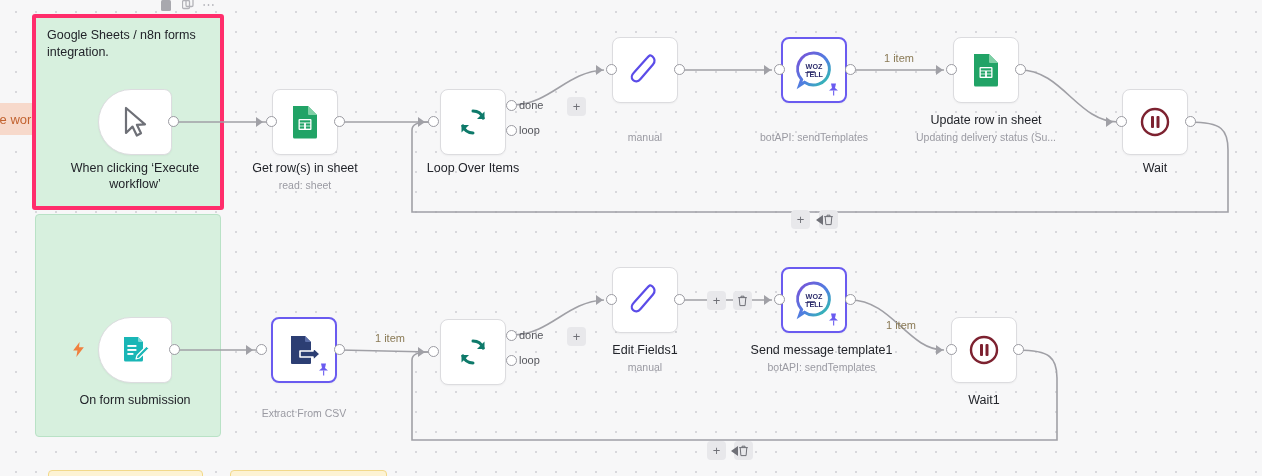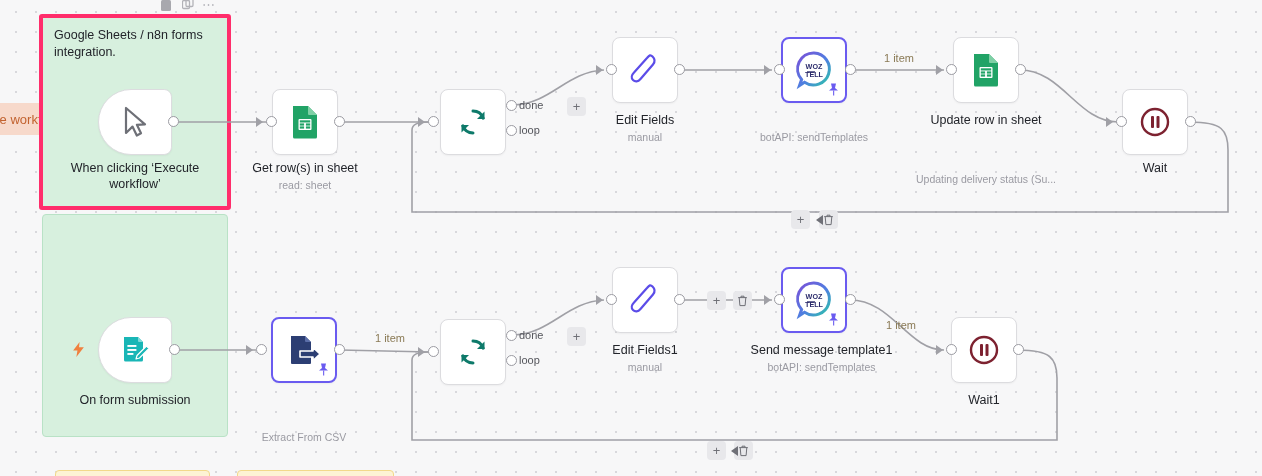--- a/index.html
+++ b/index.html
@@ -13,21 +13,21 @@
   #canvas{
     position:absolute; inset:0;
     background-color:#f7f7f8;
     background-image:radial-gradient(circle, #d8d8dc 1.1px, transparent 1.2px);
     background-size:20px 20px;
     background-position:6px 2px;
   }
   .layer{ position:absolute; inset:0; }
   #edge-layer{ z-index:2; pointer-events:none; }
   #node-layer{ z-index:4; }
-  #sticky-layer{ z-index:1;margin-left:7px; }
+  #sticky-layer{ z-index:1; }
   #chip-layer{ z-index:5; }
 
   
   .sticky{
     position:absolute;
     background:#d7f0de;
     border:1px solid #b9e2c6;
     border-radius:4px;
   }
   .sticky.selected{
@@ -253,31 +253,31 @@
   <div class="node" style="left:440px; top:89px;">
     <span>
       <svg width="30" height="30" viewBox="0 0 30 30">
         <path d="M15 4 A11 11 0 0 1 25.2 11.2" fill="none" stroke="#0e7a6a" stroke-width="3" stroke-linecap="round"></path>
         <path d="M15 26 A11 11 0 0 1 4.8 18.8" fill="none" stroke="#0e7a6a" stroke-width="3" stroke-linecap="round"></path>
         <path d="M26.5 4.5 L26.5 12 L19 12 Z" fill="#0e7a6a"></path>
         <path d="M3.5 25.5 L3.5 18 L11 18 Z" fill="#0e7a6a"></path>
       </svg>
     </span>
   </div>
+  <div class="node-label" style="left:393px; top:161px; width:160px;">Loop Over Items</div>
   <div class="port-label" style="left:519px; top:99px;">done</div>
   <div class="port-label" style="left:519px; top:124px;">loop</div>
 
   <div class="node" style="left:612px; top:37px;">
     <span>
       <svg width="32" height="34" viewBox="0 0 32 34">
         <path d="M23.5 3.5 C26 6 26.5 8.5 24 11.5 L11.5 26 C9 29 6 29 4 27 C2 25 2.5 22 5 19.5 L18 5 C20.5 2 21.5 1.5 23.5 3.5 Z" fill="#ffffff" stroke="#5b4ce8" stroke-width="2.2" stroke-linejoin="round"></path>
       </svg>
     </span>
   </div>
-  <div class="node-label" style="left:565px; top:113px; width:160px;">Edit Fields</div>
   <div class="node-sub" style="left:565px; top:131px; width:160px;">manual</div>
 
   <div class="node accent" style="left:781px; top:37px;">
     <span>
       <svg width="40" height="40" viewBox="0 0 40 40">
         <path d="M20 3 A16 16 0 1 1 10.5 32.3 L5.5 35.5 L7.6 29.6 A16 16 0 0 1 20 3 Z" fill="none" stroke="url(#wozRing)" stroke-width="3"></path>
         <text x="20" y="18.5" font-family="Liberation Sans, sans-serif" font-size="7.2" font-weight="bold" fill="#2b2b6b" text-anchor="middle">WOZ</text>
         <text x="20" y="26.5" font-family="Liberation Sans, sans-serif" font-size="7.2" font-weight="bold" fill="#2b2b6b" text-anchor="middle">TELL</text>
         <path d="M13 22 L21 22" stroke="#2b2b6b" stroke-width="1.4"></path>
       </svg>
@@ -299,21 +299,21 @@
         <rect x="7.5" y="14" width="13" height="11" rx="1" fill="#ffffff"></rect>
         <rect x="8.8" y="15.3" width="10.4" height="2.2" fill="#21a366"></rect>
         <rect x="8.8" y="18.4" width="4.3" height="2.2" fill="#21a366"></rect>
         <rect x="14.9" y="18.4" width="4.3" height="2.2" fill="#21a366"></rect>
         <rect x="8.8" y="21.4" width="4.3" height="2.2" fill="#21a366"></rect>
         <rect x="14.9" y="21.4" width="4.3" height="2.2" fill="#21a366"></rect>
       </svg>
     </span>
   </div>
   <div class="node-label" style="left:906px; top:113px; width:160px;">Update row in sheet</div>
-  <div class="node-sub" style="left:906px; top:131px; width:160px;margin-top:42px;">Updating delivery status (Su...</div>
+  <div class="node-sub" style="left:906px; top:131px; width:160px;">Updating delivery status (Su...</div>
 
   <div class="node" style="left:1122px; top:89px;">
     <span>
       <svg width="32" height="32" viewBox="0 0 32 32">
         <circle cx="16" cy="16" r="13" fill="none" stroke="#7d2230" stroke-width="2.4"></circle>
         <rect x="12" y="10" width="3" height="12" rx="1" fill="#7d2230"></rect>
         <rect x="17.5" y="10" width="3" height="12" rx="1" fill="#7d2230"></rect>
       </svg>
     </span>
   </div>
@@ -346,21 +346,21 @@
         <path d="M13 18 H26 V14.5 L33 21 L26 27.5 V24 H13 Z" fill="#2c3e73" stroke="#ffffff" stroke-width="1.6" stroke-linejoin="round"></path>
       </svg>
     </span>
     <span class="pin">
       <svg width="11" height="13" viewBox="0 0 11 13">
           <path d="M3 0.5 H8 L7 5 L10 7.5 H1 L4 5 Z" fill="#6a5bf0"></path>
           <rect x="5.1" y="7.5" width="1.1" height="5" fill="#6a5bf0"></rect>
         </svg>
     </span>
   </div>
-  <div class="node-sub" style="left:224px; top:431px; width:160px;">Extract From CSV</div>
+  <div class="node-sub" style="left:224px; top:407px; width:160px;">Extract From CSV</div>
 
   <div class="node" style="left:440px; top:319px;">
     <span>
       <svg width="30" height="30" viewBox="0 0 30 30">
         <path d="M15 4 A11 11 0 0 1 25.2 11.2" fill="none" stroke="#0e7a6a" stroke-width="3" stroke-linecap="round"></path>
         <path d="M15 26 A11 11 0 0 1 4.8 18.8" fill="none" stroke="#0e7a6a" stroke-width="3" stroke-linecap="round"></path>
         <path d="M26.5 4.5 L26.5 12 L19 12 Z" fill="#0e7a6a"></path>
         <path d="M3.5 25.5 L3.5 18 L11 18 Z" fill="#0e7a6a"></path>
       </svg>
     </span>

